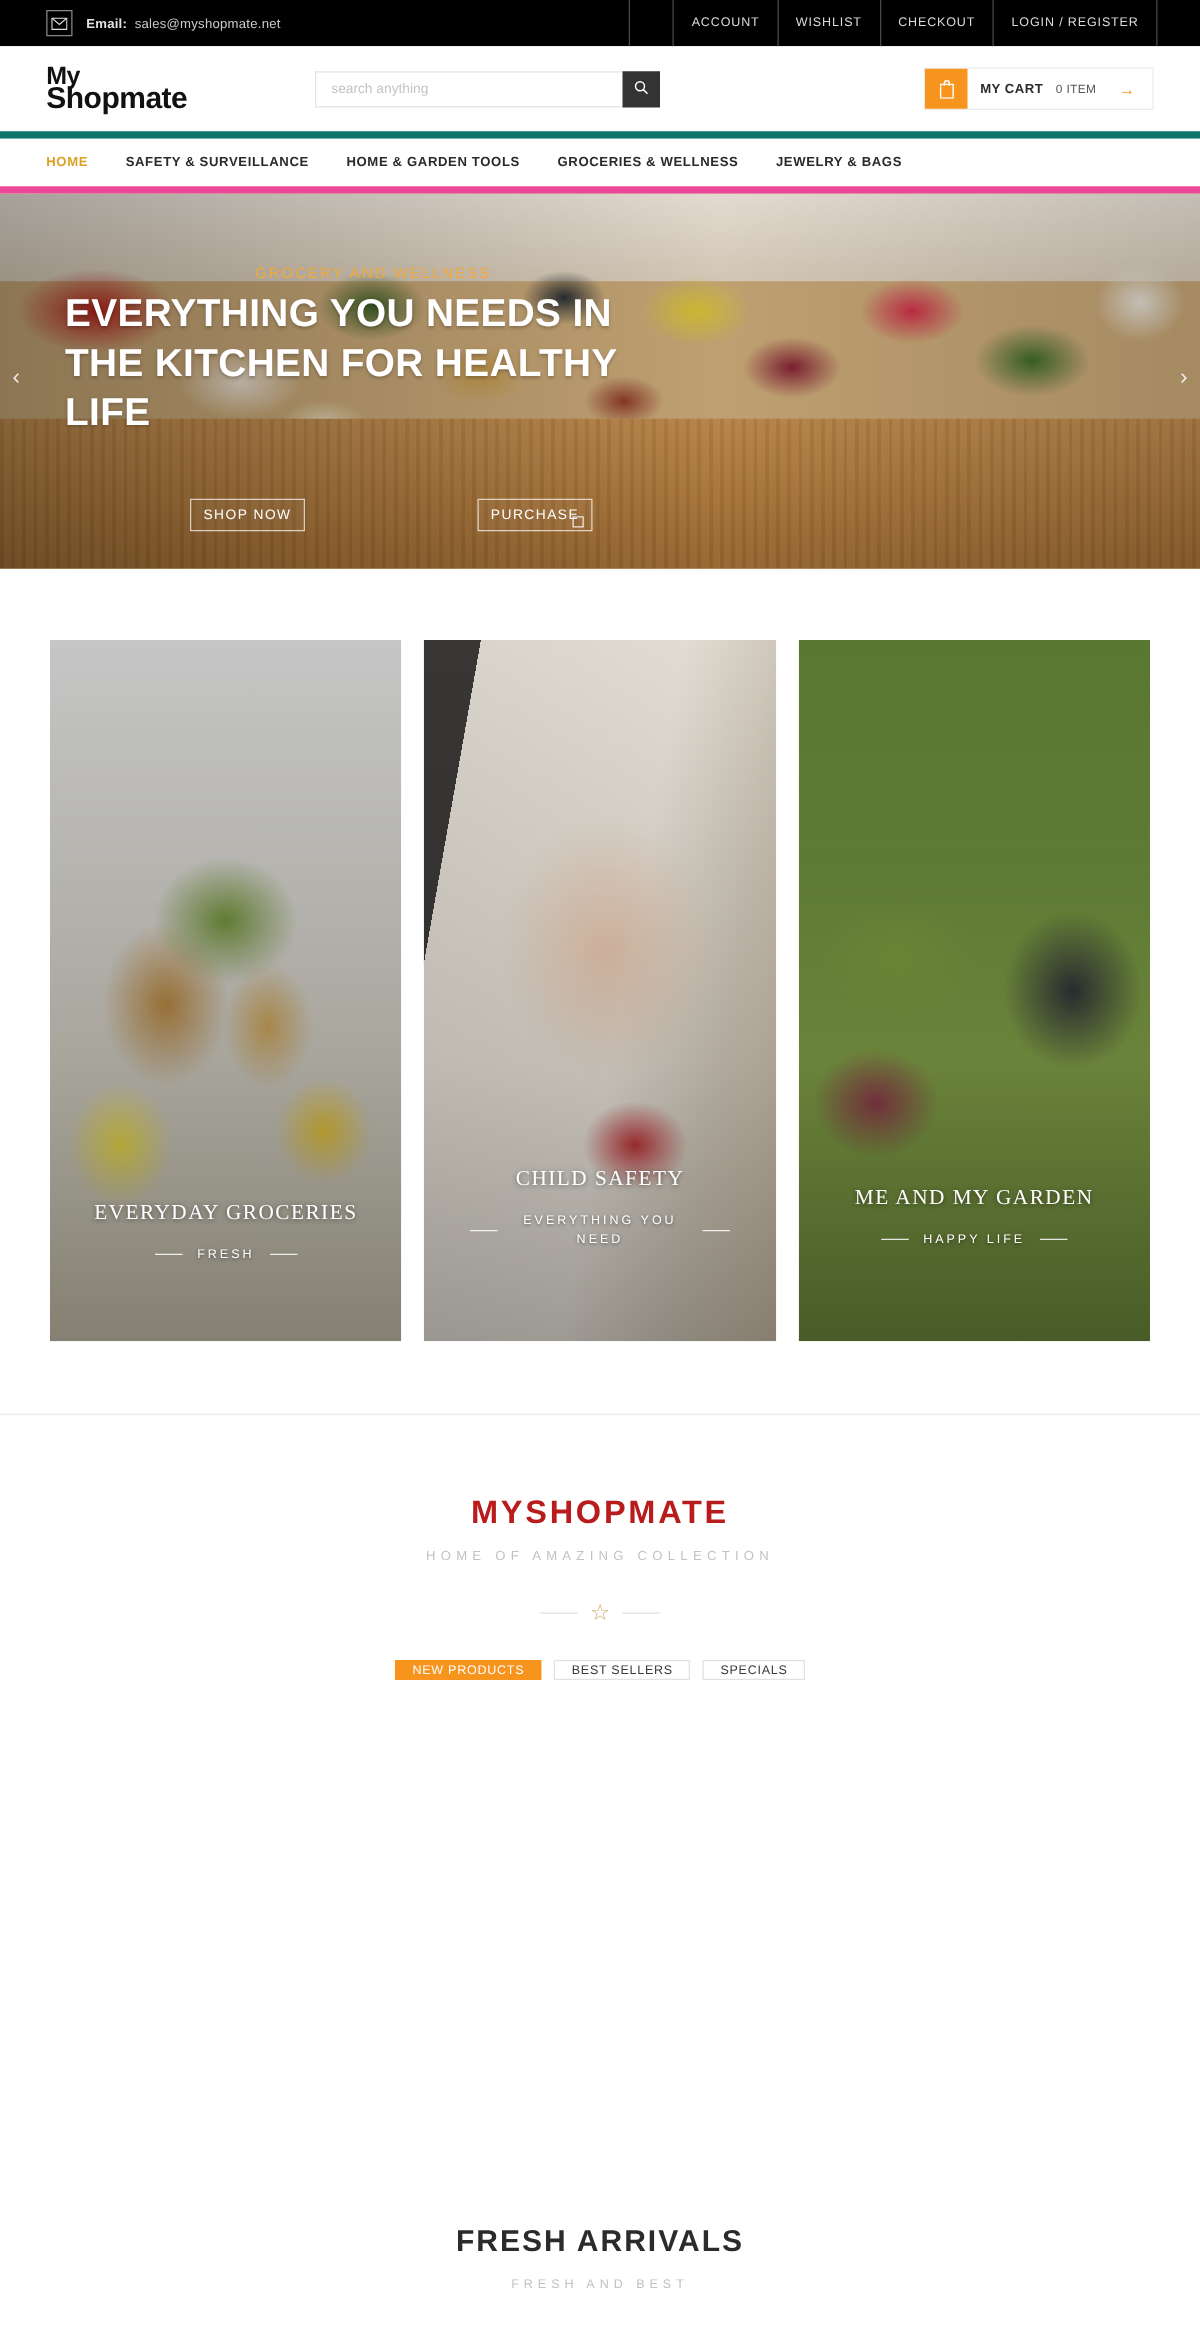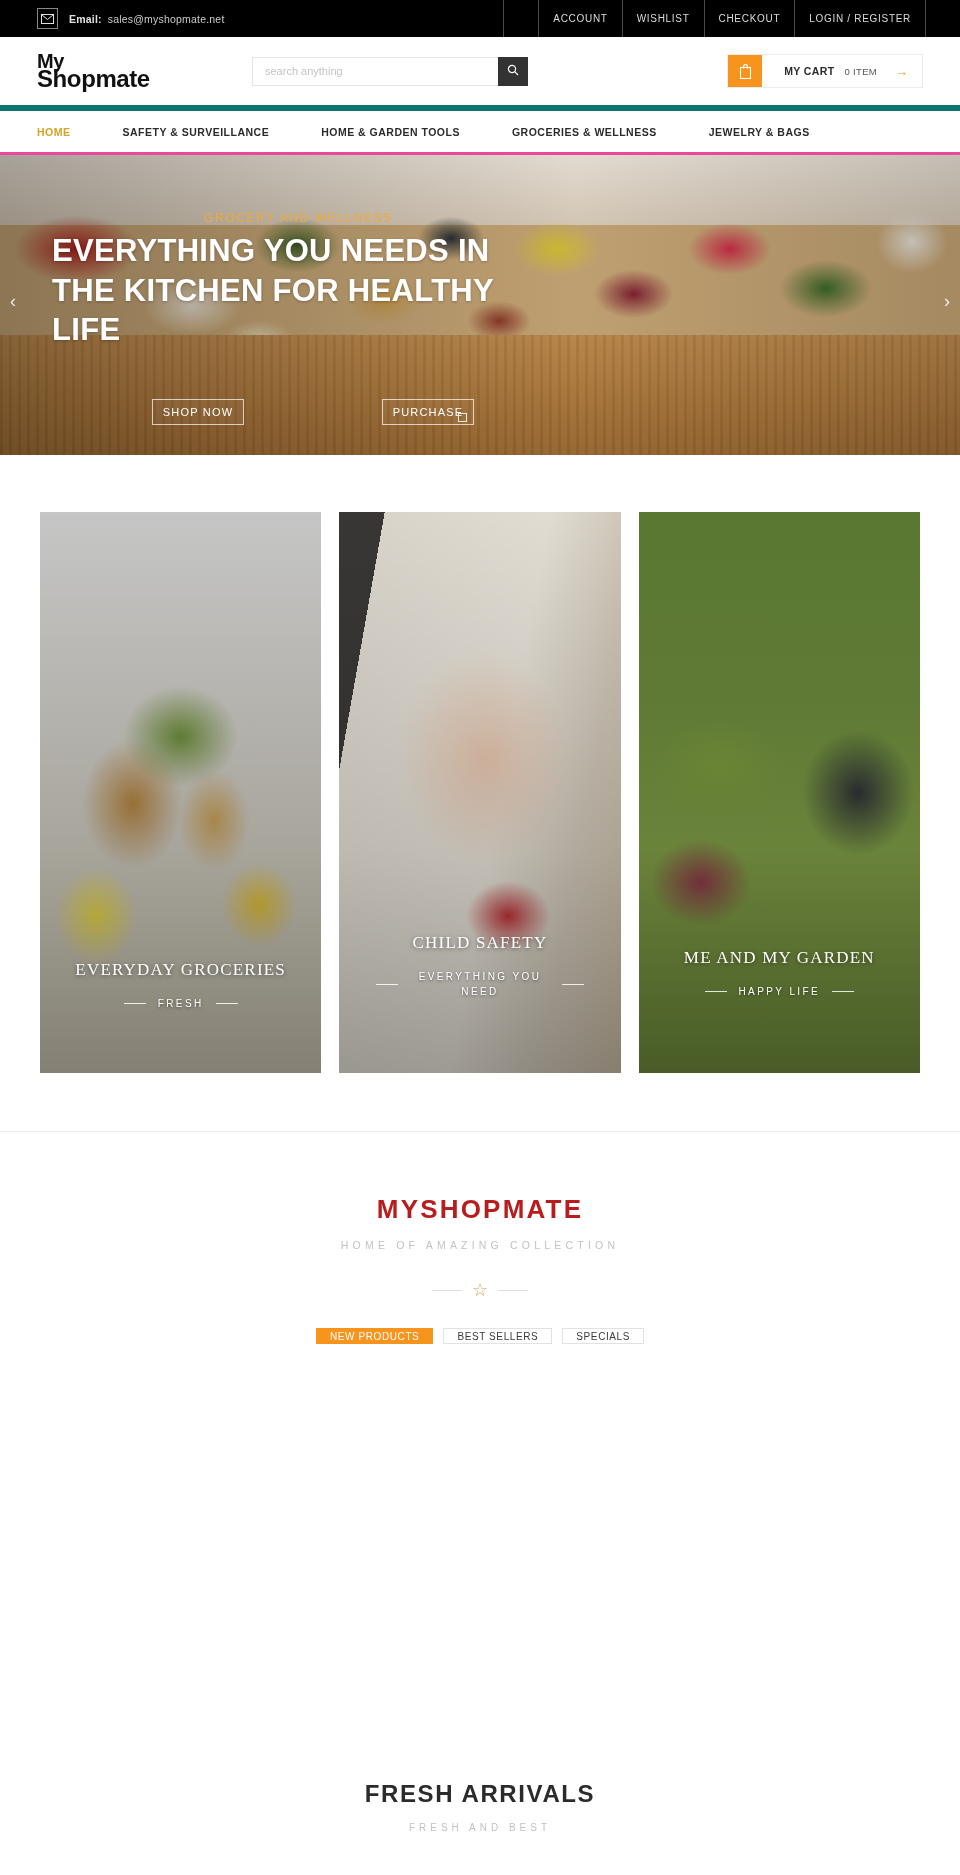--- a/index.html
+++ b/index.html
@@ -94,37 +94,36 @@
     height: 34px;
     cursor: pointer;
   }
   .cart-icon-sq {
     width: 34px;
     background: #f7941e;
     display: flex; align-items: center; justify-content: center;
   }
   .cart-text {
     display: flex; align-items: center;
-    padding: 0 14px 0 22px;
+    padding: 0 14px 0 10px;
     gap: 10px;
     white-space: nowrap;
   }
   .cart-label { font-size: 10.5px; font-weight: bold; color: #2b2b2b; letter-spacing: .4px; }
   .cart-count { font-size: 9.5px; color: #555; letter-spacing: .3px; }
   .cart-arrow { color: #f7941e; font-size: 13px; margin-left: 8px; }
 
   
   .mainnav {
     height: 44px;
     display: flex;
     align-items: center;
     padding: 0 37px;
-    border-bottom: 3px solid #ec4899;
+    border-bottom: 6px solid #ec4899;
     background: #fff;
-    gap: 22px;
   }
   .nav-item {
     font-size: 10.5px;
     font-weight: bold;
     color: #2b2b2b;
     letter-spacing: .5px;
     margin-right: 30px;
     cursor: pointer;
     white-space: nowrap;
   }

